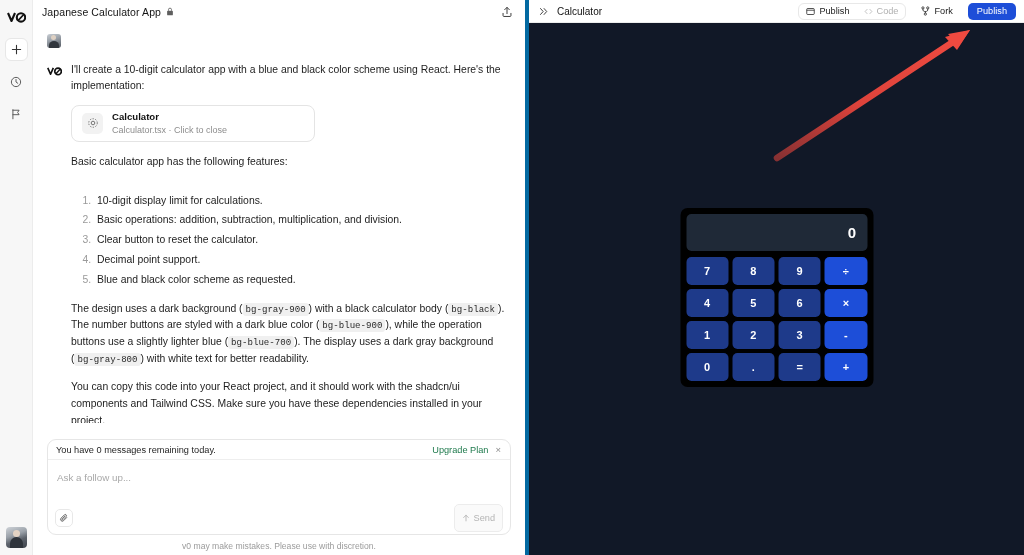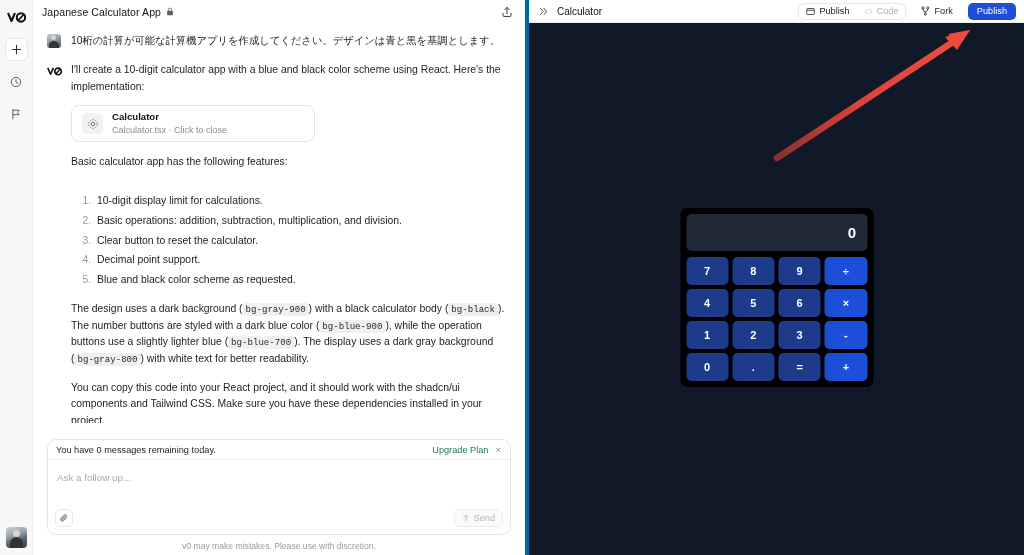--- a/index.html
+++ b/index.html
@@ -114,21 +114,21 @@
   .notice-x { font-size: 9.5px; color: #8a8a8a; padding: 0 1px; }
   .ta-area { height: 47px; padding: 7px 9px 0 9px; }
   .ta-ph { font-size: 9.8px; color: #a8a8a8; }
   .comp-bottom { height: 27px; display: flex; align-items: center; padding: 0 7px 5px 7px; }
   .clip {
     width: 18px; height: 18px; border: 1px solid #e8e8e8; border-radius: 5px;
     display: flex; align-items: center; justify-content: center; color: #4d4d4d; background: #fff;
   }
   .comp-sp { flex: 1; }
   .send-btn {
-    height: 18px; border: 1px solid #ececec; border-radius: 5px; background: #fafafa;
+    height: 28px; border: 1px solid #ececec; border-radius: 5px; background: #fafafa;
     display: flex; align-items: center; gap: 4px; padding: 0 7px;
     font-size: 9.2px; color: #b4b4b4;
   }
   .disclaimer { text-align: center; font-size: 8.6px; color: #9b9b9b; padding: 6px 0 4px 0; }
 
   
   .preview { flex: 1; height: 555px; display: flex; flex-direction: column; background: #fff; position: relative; }
   .pv-toolbar {
     height: 23px; flex: 0 0 23px; background: #fff; display: flex; align-items: center;
     padding: 0 2px 0 9px; gap: 8px; border-bottom: 1px solid #ececec;
@@ -232,23 +232,20 @@
           </svg>
       </span>
     </div>
 
     <div class="thread">
 
       <div class="msg msg-user">
         <div class="msg-av">
             <div class="av-user"></div>
           </div>
-        <div class="msg-body">
-          <div class="jp">10桁の計算が可能な計算機アプリを作成してください。デザインは青と黒を基調とします。</div>
-        </div>
       </div>
 
       <div class="msg msg-ai">
         <div class="msg-av">
           <svg width="15" height="11" viewBox="0 0 19 13">
               <path d="M1 2 L4.5 10 L8 2" stroke="#111" stroke-width="2.1" fill="none" stroke-linejoin="round"></path>
               <circle cx="14" cy="6.4" r="4.2" stroke="#111" stroke-width="2.1" fill="none"></circle>
               <path d="M11 9.6 L17.2 3" stroke="#111" stroke-width="1.7"></path>
             </svg>
         </div>

